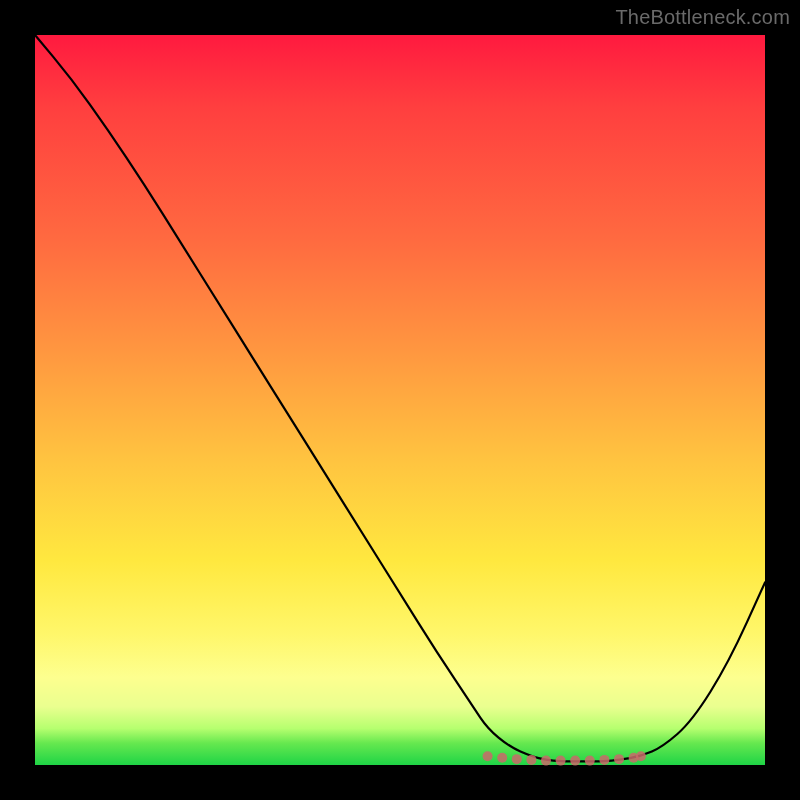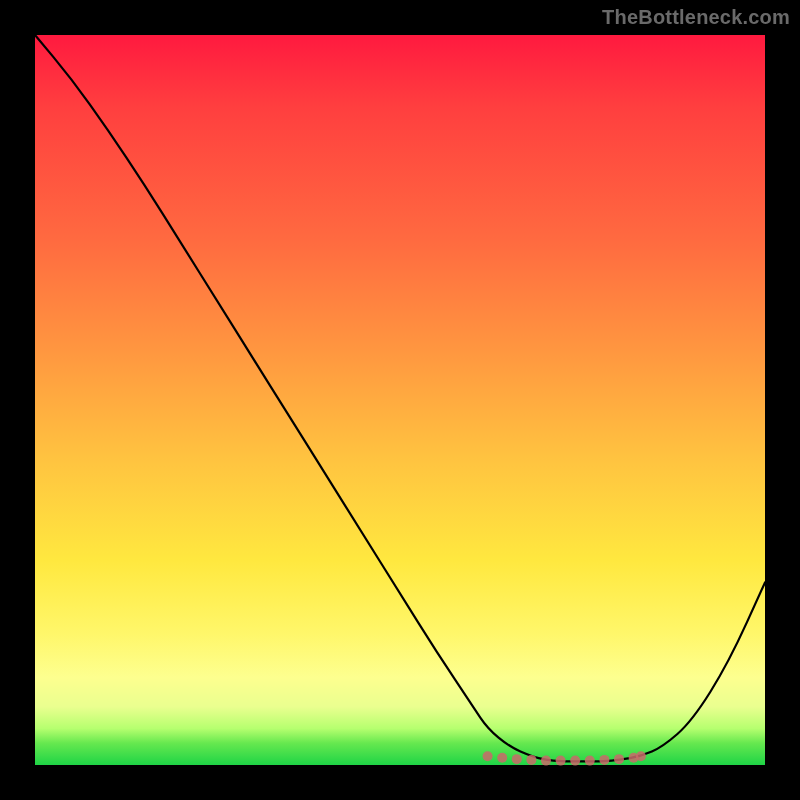--- a/index.html
+++ b/index.html
@@ -40,21 +40,21 @@
       #66e84f 97%,
       #1fd446 100%
     );
   }
   .watermark {
     position: absolute;
     top: 6px;
     right: 10px;
     color: #6a6a6a;
     font-size: 20px;
-    font-weight: 700;
+    font-weight: 400;
     letter-spacing: 0.2px;
   }
   svg.curve {
     position: absolute;
     left: 0;
     top: 0;
     width: 730px;
     height: 730px;
     overflow: visible;
   }

